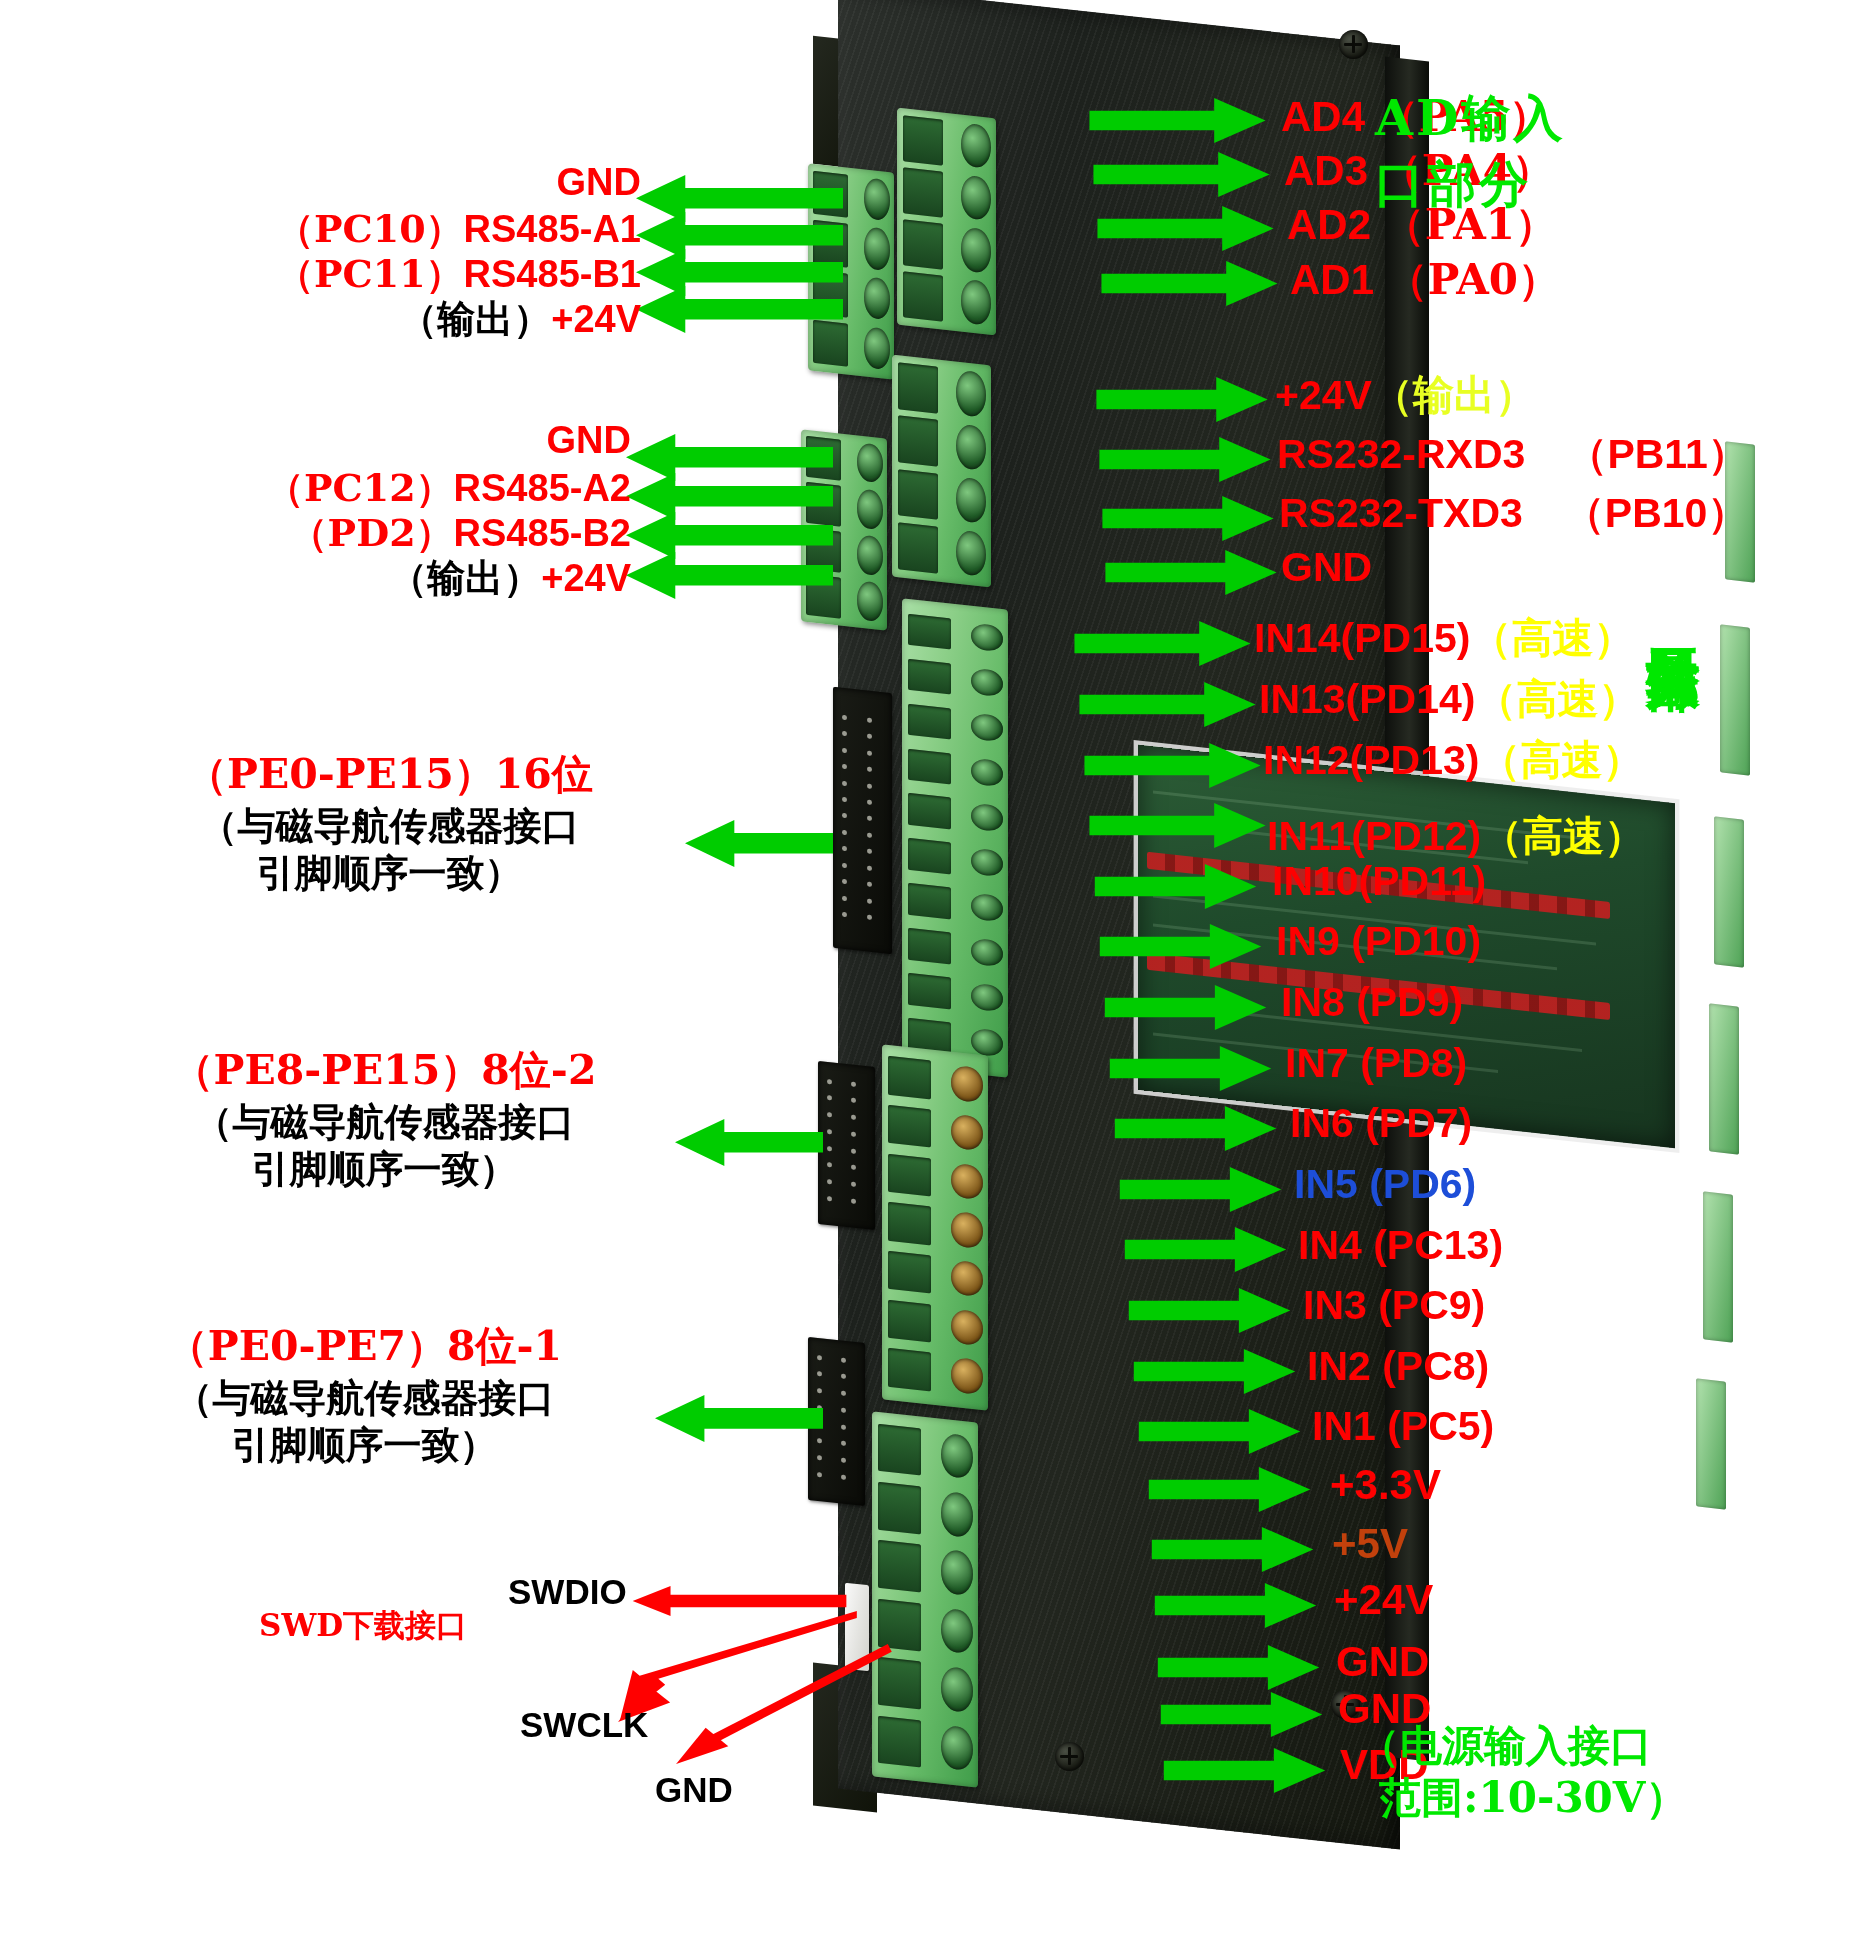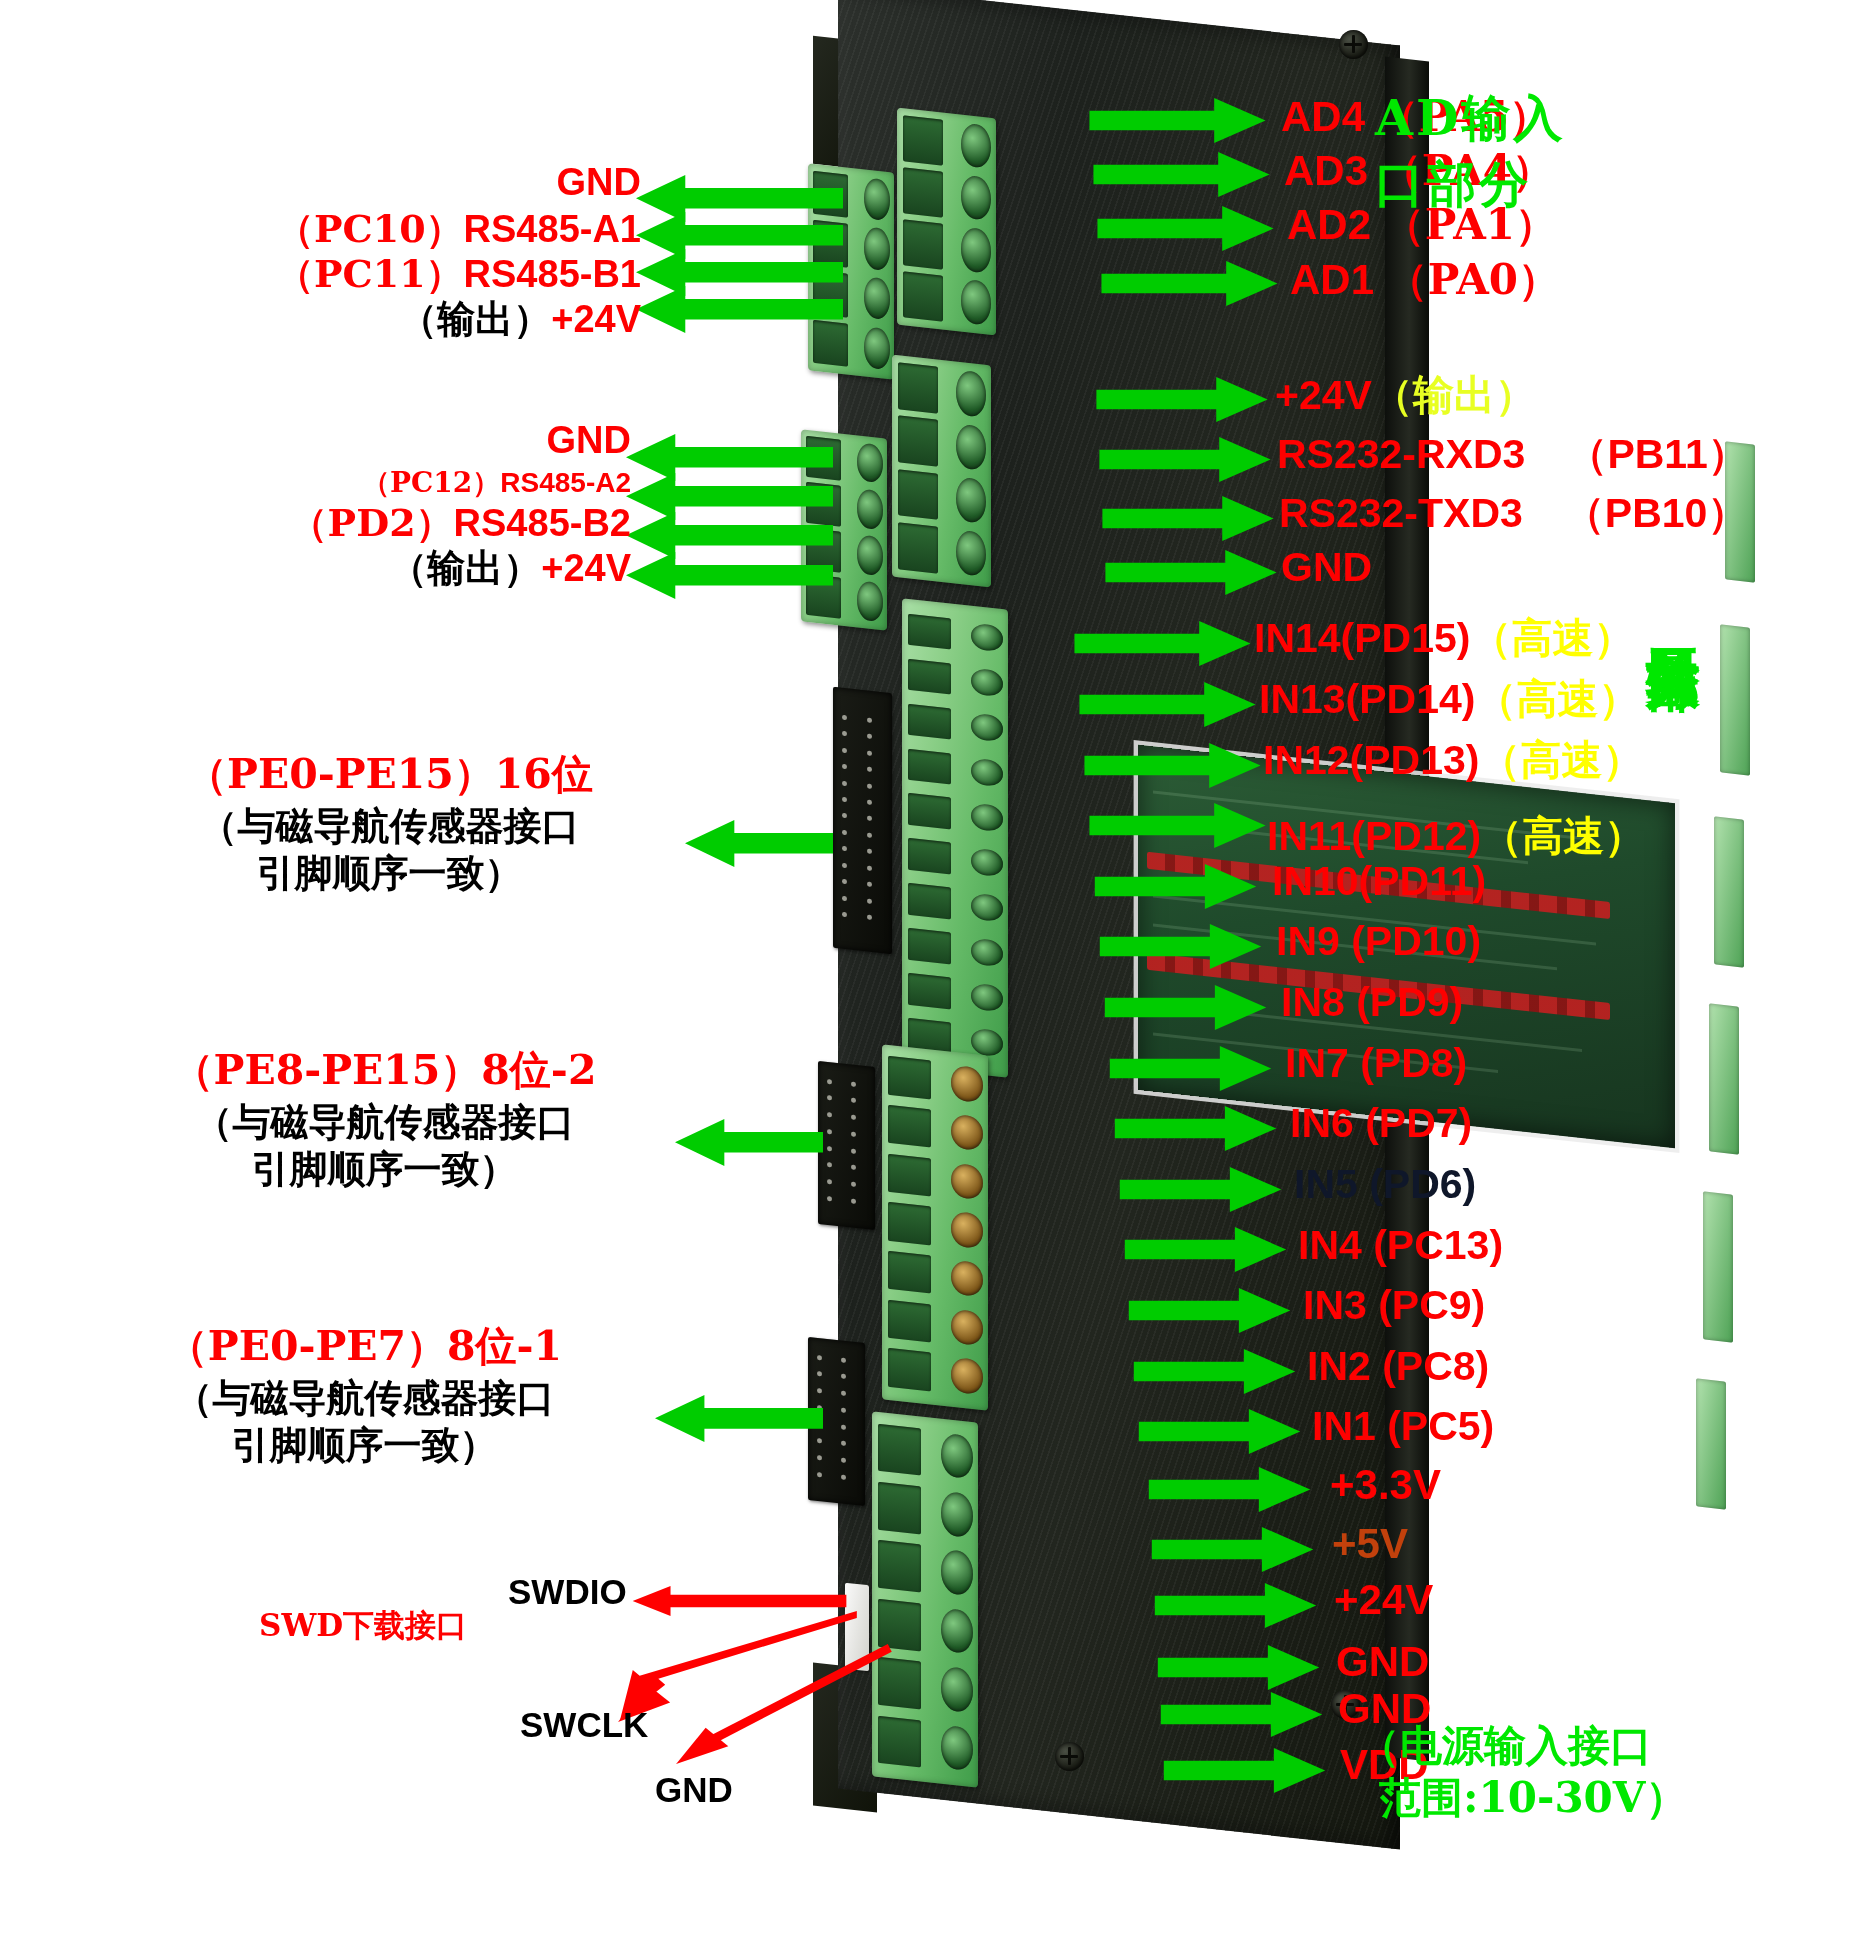--- a/index.html
+++ b/index.html
@@ -575,21 +575,21 @@
     <div class="lbl red" style="position:relative;font-size:38px;">
       <span class="serif-cn blk" style="color:#000">（输出）</span><span>+24V</span>
     </div>
   </div>
 
   <div class="grp stack r-right" style="left:148px;top:421px;width:483px;text-align:right;">
     <div class="lbl red" style="position:relative;font-size:38px;">
       <span>GND</span>
     </div>
     <div style="height:10px"></div>
-    <div class="lbl red" style="position:relative;font-size:28px;">
+    <div class="lbl red" style="position:relative;font-size:38px;">
       <span class="serif-cn">（PC12）</span><span>RS485-A2</span>
     </div>
     <div style="height:7px"></div>
     <div class="lbl red" style="position:relative;font-size:38px;">
       <span class="serif-cn">（PD2）</span><span>RS485-B2</span>
     </div>
     <div style="height:7px"></div>
     <div class="lbl red" style="position:relative;font-size:38px;">
       <span class="serif-cn" style="color:#000">（输出）</span><span>+24V</span>
     </div>
@@ -635,21 +635,21 @@
       <div class="lbl" style="left: 1281px; top: 547px; font-size: 41px;"><span style="color: rgb(254, 0, 0);">GND</span></div>
       <div class="lbl" style="left: 1254px; top: 618px; font-size: 41px;"><span style="color: rgb(254, 0, 0);">IN14(PD15)</span><span class="serif-cn" style="color: rgb(255, 255, 0);">（高速）</span></div>
       <div class="lbl" style="left: 1259px; top: 679px; font-size: 41px;"><span style="color: rgb(254, 0, 0);">IN13(PD14)</span><span class="serif-cn" style="color: rgb(255, 255, 0);">（高速）</span></div>
       <div class="lbl" style="left: 1263px; top: 740px; font-size: 41px;"><span style="color: rgb(254, 0, 0);">IN12(PD13)</span><span class="serif-cn" style="color: rgb(255, 255, 0);">（高速）</span></div>
       <div class="lbl" style="left: 1267px; top: 800px; font-size: 41px; margin-top: 16px;"><span style="color: rgb(254, 0, 0);">IN11(PD12)</span><span class="serif-cn" style="color: rgb(255, 255, 0);">（高速）</span></div>
       <div class="lbl" style="left: 1272px; top: 861px; font-size: 41px;"><span style="color: rgb(254, 0, 0);">IN10(PD11)</span></div>
       <div class="lbl" style="left: 1276px; top: 921px; font-size: 41px;"><span style="color: rgb(254, 0, 0);">IN9 (PD10)</span></div>
       <div class="lbl" style="left: 1281px; top: 982px; font-size: 41px;"><span style="color: rgb(254, 0, 0);">IN8 (PD9)</span></div>
       <div class="lbl" style="left: 1285px; top: 1043px; font-size: 41px;"><span style="color: rgb(254, 0, 0);">IN7 (PD8)</span></div>
       <div class="lbl" style="left: 1290px; top: 1103px; font-size: 41px; text-align: center;"><span style="color: rgb(254, 0, 0);">IN6 (PD7)</span></div>
-      <div class="lbl" style="left: 1294px; top: 1164px; font-size: 41px;"><span style="color: #0f172a;">IN5 (PD6)</span></div>
+      <div class="lbl" style="left: 1294px; top: 1164px; font-size: 41px;"><span style="color: #1d4ed8;">IN5 (PD6)</span></div>
       <div class="lbl" style="left: 1298px; top: 1225px; font-size: 41px;"><span style="color: rgb(254, 0, 0);">IN4 (PC13)</span></div>
       <div class="lbl" style="left: 1303px; top: 1285px; font-size: 41px;"><span style="color: rgb(254, 0, 0);">IN3 (PC9)</span></div>
       <div class="lbl" style="left: 1307px; top: 1346px; font-size: 41px;"><span style="color: rgb(254, 0, 0);">IN2 (PC8)</span></div>
       <div class="lbl" style="left: 1312px; top: 1406px; font-size: 41px;"><span style="color: rgb(254, 0, 0);">IN1 (PC5)</span></div>
       <div class="lbl" style="left: 1330px; top: 1464px; font-size: 42px;"><span style="color: rgb(254, 0, 0); margin-top: 26px;">+3.3V</span></div>
       <div class="lbl" style="left: 1332px; top: 1523px; font-size: 42px;"><span style="color: #c2410c;">+5V</span></div>
       <div class="lbl" style="left: 1334px; top: 1579px; font-size: 42px;"><span style="color: rgb(254, 0, 0);">+24V</span></div>
       <div class="lbl" style="left: 1336px; top: 1641px; font-size: 42px;"><span style="color: rgb(254, 0, 0);">GND</span></div>
       <div class="lbl" style="left: 1338px; top: 1688px; font-size: 42px;"><span style="color: rgb(254, 0, 0);">GND</span></div>
       <div class="lbl" style="left: 1340px; top: 1744px; font-size: 42px;"><span style="color: rgb(254, 0, 0);">VDD</span></div>

